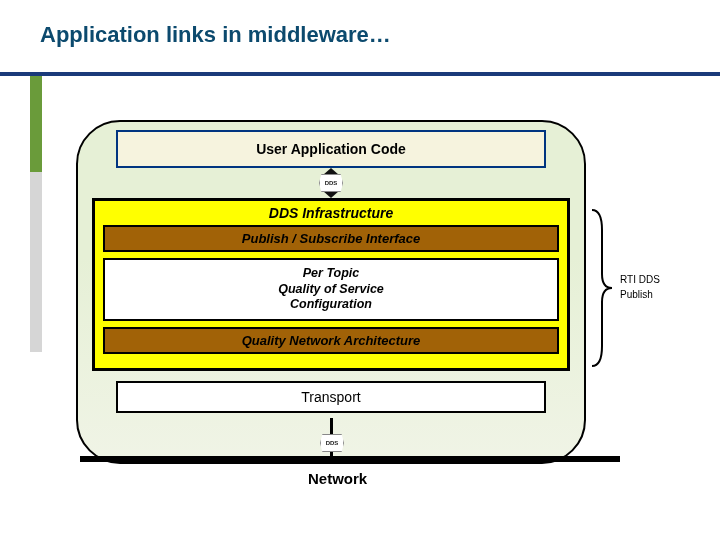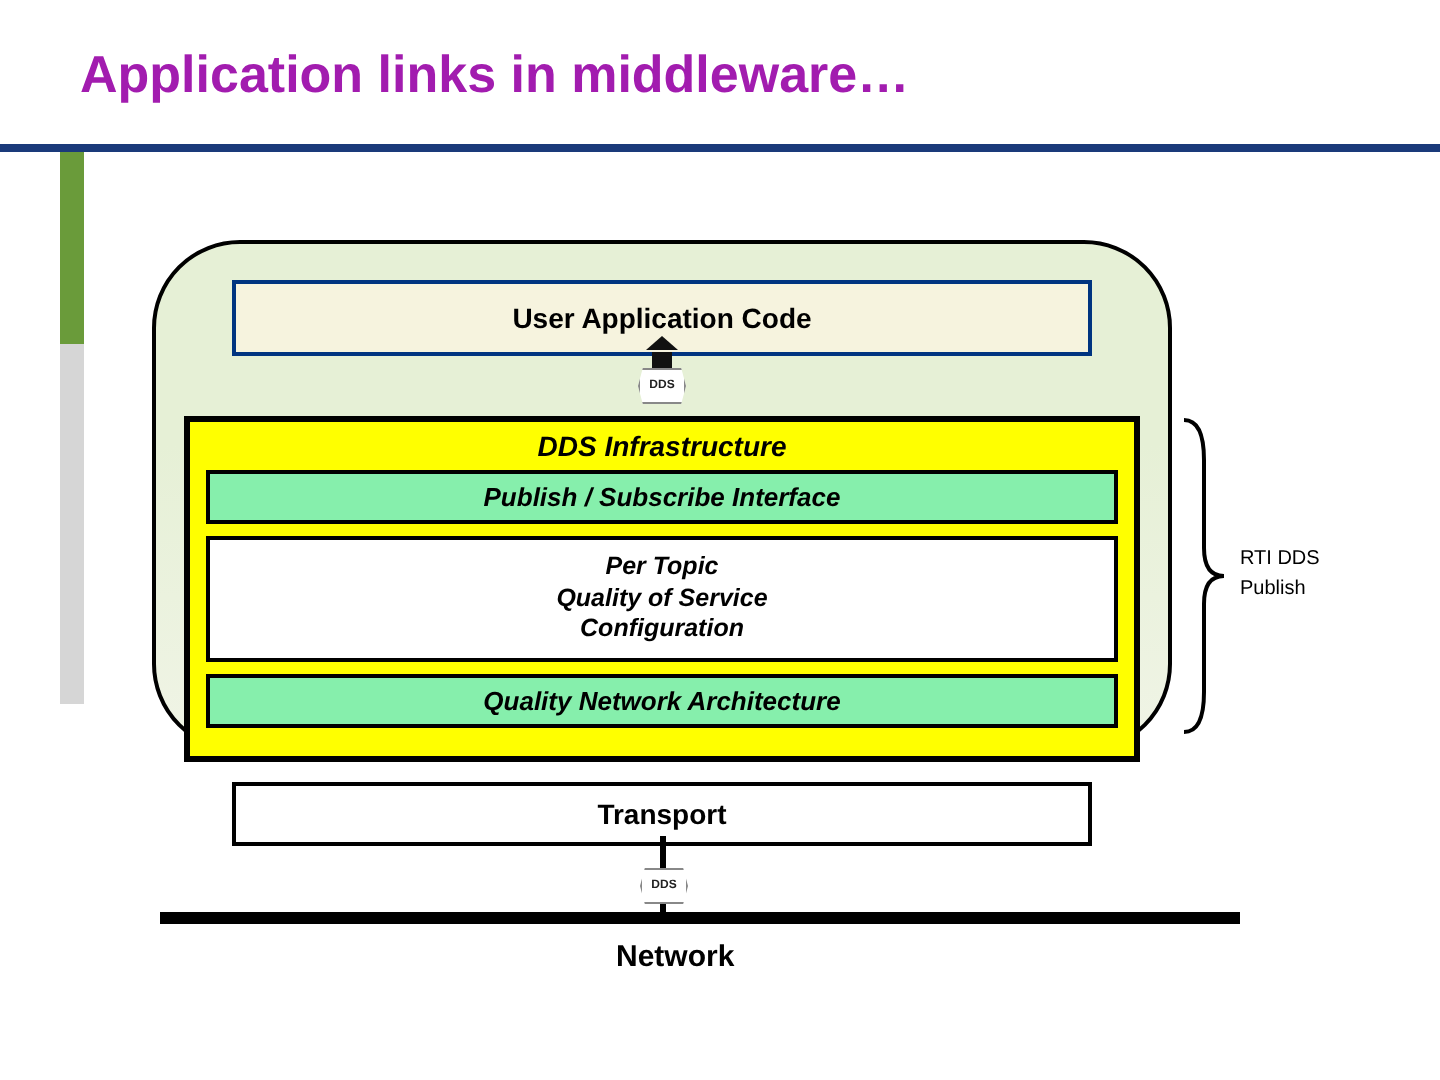--- a/index.html
+++ b/index.html
@@ -8,23 +8,23 @@
     height: 540px;
     font-family: Arial, Helvetica, sans-serif;
     background: #fff;
     position: relative;
     overflow: hidden;
   }
   .title {
     position: absolute;
     top: 22px;
     left: 40px;
-    font-size: 26px;
-    font-weight: bold;
-    color: #a21caf;
+    font-size: 22px;
+    font-weight: bold;
+    color: #0c4a6e;
   }
   .hr {
     position: absolute;
     top: 72px;
     left: 0;
     width: 720px;
     height: 4px;
     background: #1a3a7a;
   }
   
@@ -43,25 +43,25 @@
     width: 12px;
     height: 180px;
     background: #d6d6d6;
   }
   
   .package {
     position: absolute;
     left: 76px;
     top: 120px;
     width: 510px;
-    height: 256px;
+    height: 344px;
     border: 2px solid #000;
     border-radius: 44px;
     background: linear-gradient(#e6f0d6 40%, #f0f4e6);
-    padding: 14px 14px;
+    padding: 4px 14px;
   }
   .user-app {
     margin: 4px auto 6px;
     width: 430px;
     height: 38px;
     border: 2px solid #003480;
     background: #f6f3de;
     display:flex;align-items:center;justify-content:center;
     font-weight: bold;
     font-size: 14px;
@@ -120,21 +120,21 @@
     padding: 2px 8px 8px;
     font-style: italic;
   }
   .dds-infra > .label {
     font-weight: bold;
     font-size: 14px;
     text-align: center;
     padding: 2px 0 4px;
   }
   .pubsub {
-    background: #86efac;
+    background: #a16207;
     border: 2px solid #000;
     text-align:center;
     font-weight:bold;
     font-size:13px;
     padding: 4px 0;
     margin-bottom: 6px;
   }
   .row2 {
     display:flex; gap:10px; margin-bottom:6px;flex-direction:column;
   }
@@ -147,21 +147,21 @@
     font-size:12.5px;
     padding: 6px 4px;
     line-height:1.25;
   }
   .transport {
     width: 430px;
     margin: 10px auto 0;
     background:#fff;
     border:2px solid #000;
     text-align:center;
-    font-weight:bold;
+    font-weight:normal;
     font-size:14px;
     padding:6px 0;
   }
 
   
   .conn-line {
     position:absolute;
     left: 330px;
     top: 418px;
     width: 3px;

